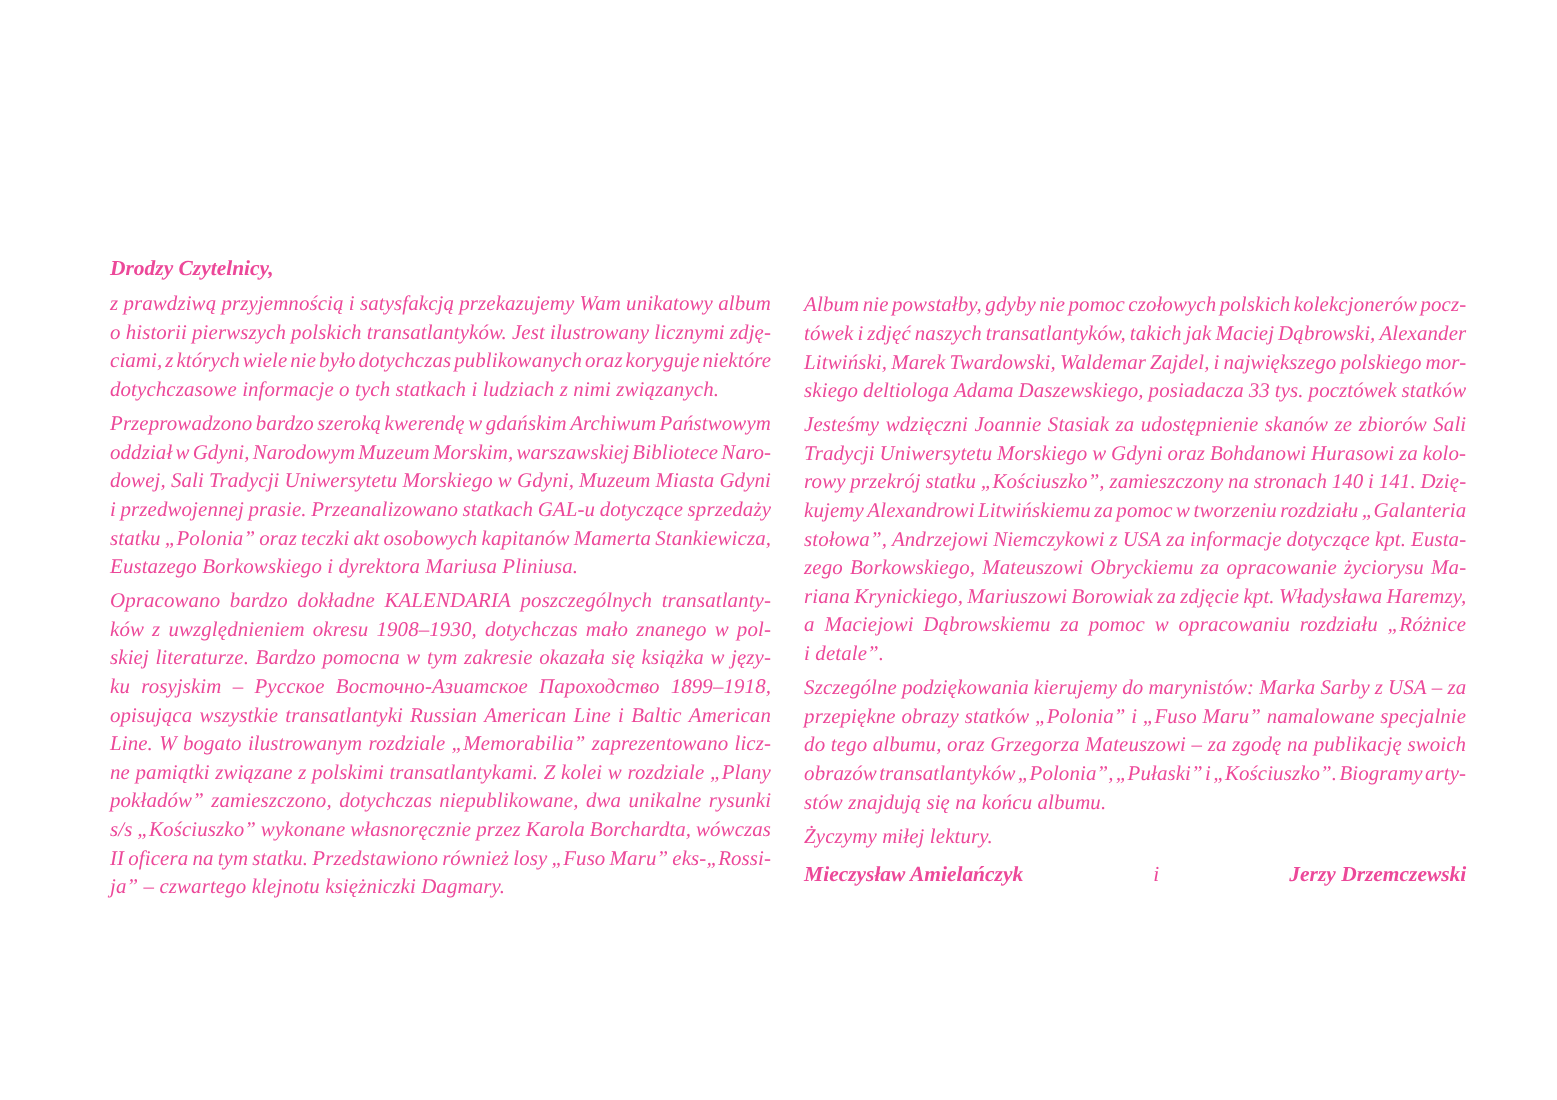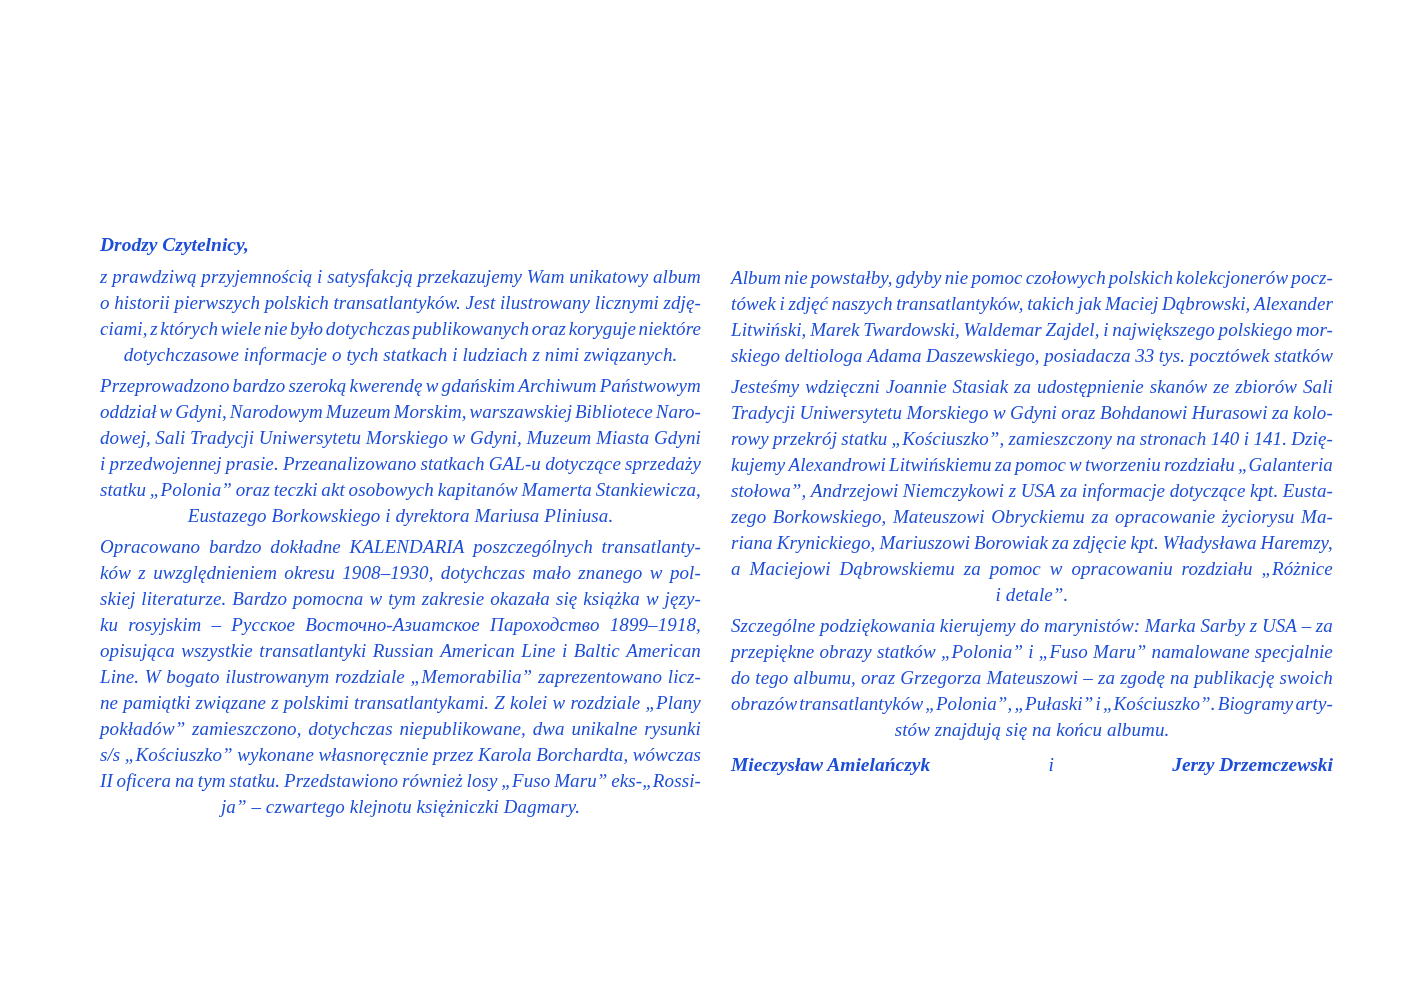--- a/index.html
+++ b/index.html
@@ -7,21 +7,21 @@
     padding: 0;
     background: #ffffff;
   }
   .page {
     position: relative;
     width: 1415px;
     height: 1000px;
     background: #ffffff;
     font-family: "Liberation Serif", "DejaVu Serif", serif;
     font-style: italic;
-    color: #1d4ed8;
+    color: #ec4899;
     overflow: hidden;
   }
   .column {
     position: absolute;
     top: 232px;
   }
   .column-left {
     left: 100px;
     width: 601px;
   }
@@ -49,21 +49,21 @@
   }
   .line.justified {
     display: flex;
     justify-content: space-between;
   }
   .line.justified .word {
     white-space: pre;
     flex: 0 0 auto;
   }
   .line.last-line {
-    text-align: center;
+    text-align: left;
     white-space: pre;
   }
   .signature {
     margin-top: 9px;
     height: 26px;
     line-height: 26px;
     font-size: 19.5px;
     display: flex;
     justify-content: space-between;
   }
@@ -481,20 +481,23 @@
             <span class="word">transatlantyków</span>
             <span class="word">„Polonia”,</span>
             <span class="word">„Pułaski”</span>
             <span class="word">i</span>
             <span class="word">„Kościuszko”.</span>
             <span class="word">Biogramy</span>
             <span class="word">arty-</span>
           </div>
           <div class="line last-line">stów znajdują się na końcu albumu.</div>
         </div>
+        <div class="paragraph">
+          <div class="line last-line">Życzymy miłej lektury.</div>
+        </div>
       </div>
     <div class="signature" id="signature">
         <span class="sig-part sig-bold">Mieczysław Amielańczyk</span>
         <span class="sig-part sig-regular"> i </span>
         <span class="sig-part sig-bold">Jerzy Drzemczewski</span>
       </div>
   </div>
 
 </div>
 

